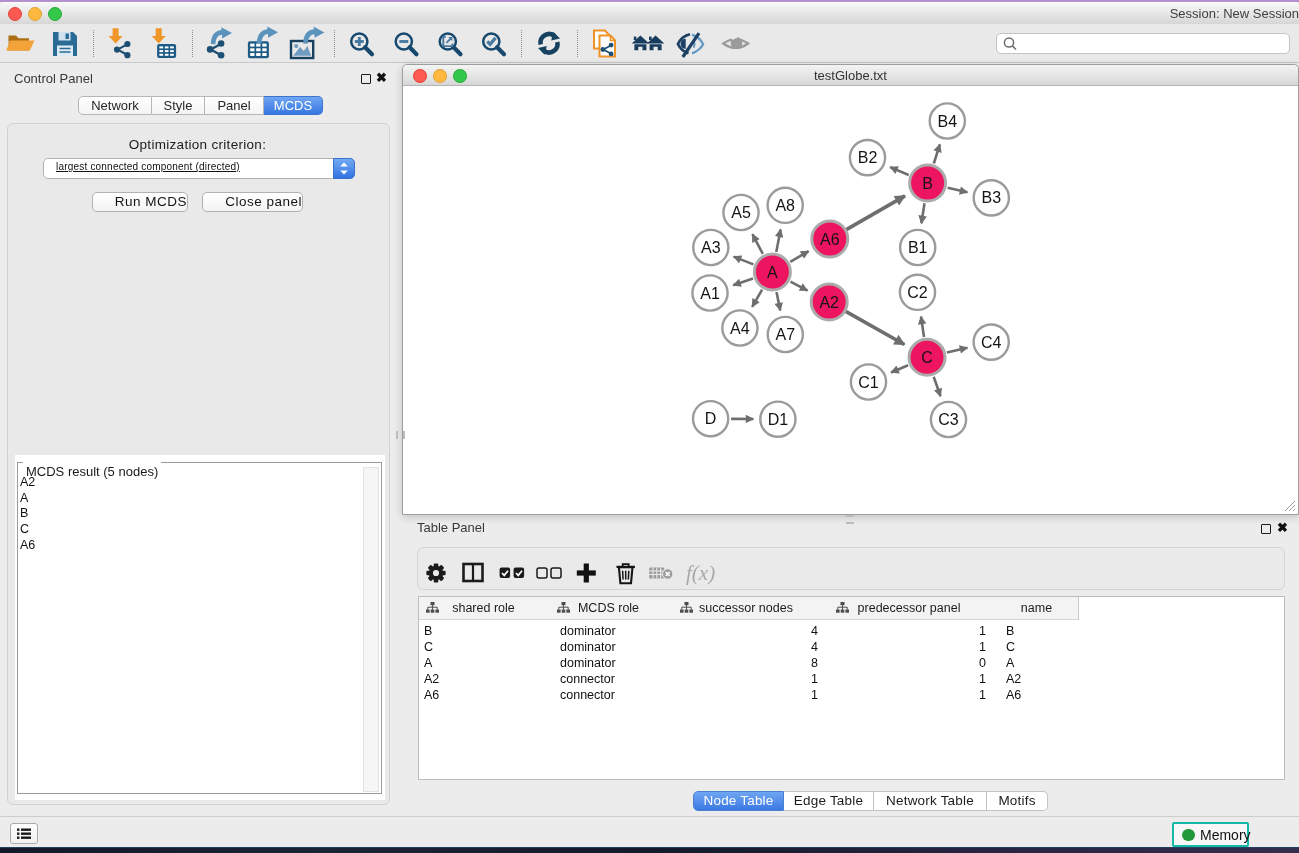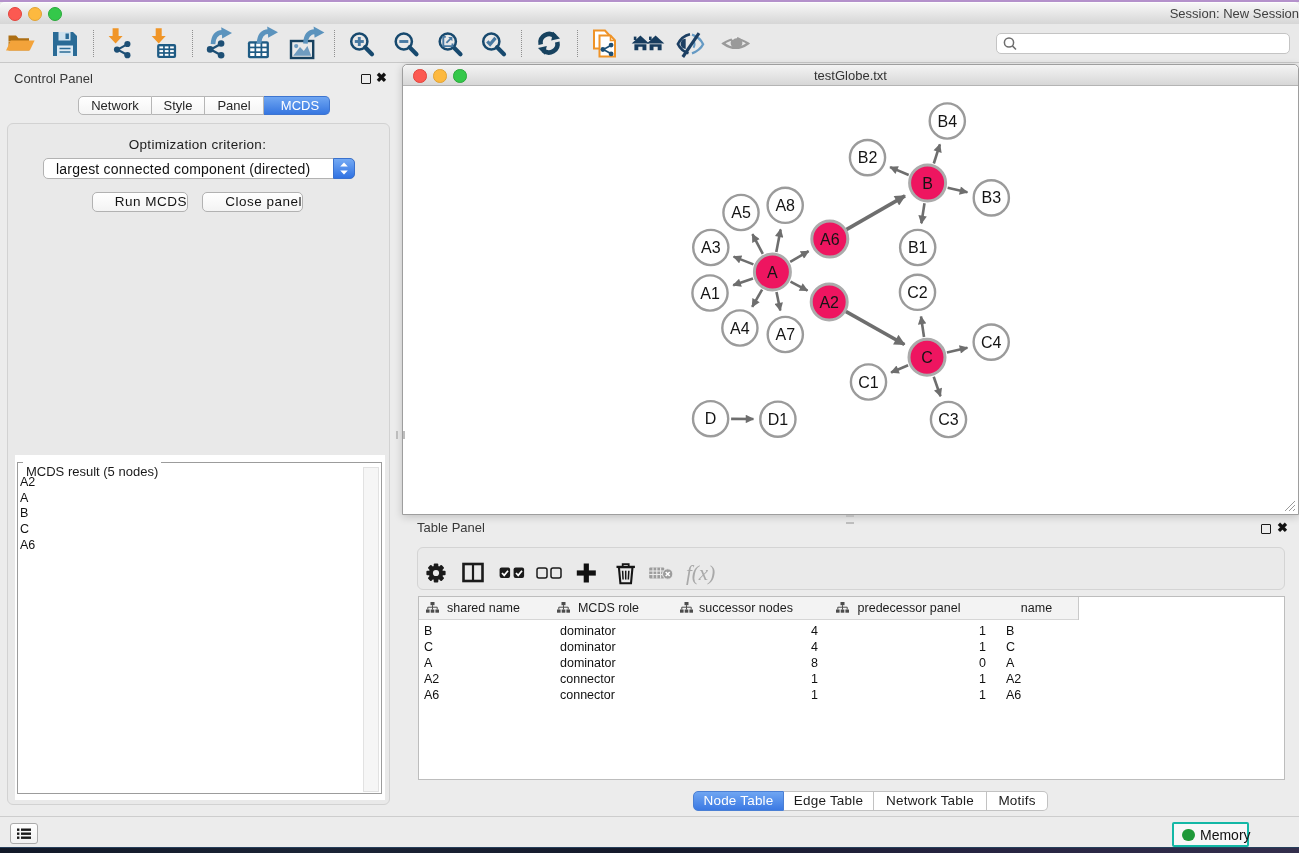--- a/index.html
+++ b/index.html
@@ -20,27 +20,27 @@
   #searchbox{left:996px;top:33px;width:292px;height:19px;background:#fff;
     border:1px solid #c4c4c4;border-radius:5px;}
   
   #cp-title{left:14px;top:71px;font-size:13px;color:#383838;}
   .wbtn{position:absolute;font-size:13px;color:#111;}
   .tabrow{position:absolute;display:flex;}
   .tab{height:17px;line-height:17px;font-size:13px;color:#262626;text-align:center;
     background:linear-gradient(#ffffff,#f4f4f4);border:1px solid #b6b6b6;border-left:none;padding:0;}
   .tab.first{border-left:1px solid #b6b6b6;border-radius:5px 0 0 5px;}
   .tab.last{border-radius:0 5px 5px 0;}
-  .tab.sel{background:linear-gradient(#6fa6f2,#3676e0);color:#fff;border-color:#3d74cf;padding-left:7px;}
+  .tab.sel{background:linear-gradient(#6fa6f2,#3676e0);color:#fff;border-color:#3d74cf;}
   #cp-box{left:7px;top:123px;width:381px;height:680px;background:#e9e9e9;
     border:1px solid #d2d2d2;border-radius:6px;}
   #opt-label{left:0px;top:137px;width:395px;text-align:center;font-size:13.5px;color:#1c1c1c;letter-spacing:.3px;}
   #dropdown{left:43px;top:158px;width:310px;height:19px;background:#fff;
     border:1px solid #b2b2b2;border-radius:5px;}
-  #dropdown span{position:absolute;left:12px;top:2px;font-size:14px;color:#111;letter-spacing:.2px;}
+  #dropdown span{position:absolute;left:12px;top:2px;font-size:10px;color:#111;letter-spacing:.2px;text-decoration:underline;}
   #dd-cap{position:absolute;right:-1px;top:-1px;width:20px;height:19px;
     background:linear-gradient(#74aaf4,#3072e2);border:1px solid #3a71cd;border-radius:0 5px 5px 0;}
   .btn{position:absolute;height:18px;background:linear-gradient(#ffffff,#f3f3f3);
     border:1px solid #b2b2b2;border-radius:5px;font-size:13.5px;color:#141414;
     text-align:right;line-height:18px;letter-spacing:.5px;}
   #white-block{left:15px;top:455px;width:370px;height:345px;background:#fff;}
   #fieldset{left:17px;top:462px;width:363px;height:330px;border:1px solid #9c9c9c;}
   #fs-legend{left:23px;top:456px;background:#fff;font-size:13px;color:#1a1a1a;padding:8px 3px;}
   #mcds-list{left:20px;top:475px;font-size:12.5px;color:#111;line-height:15.7px;}
   #list-scroll{left:363px;top:467px;width:14px;height:323px;background:#f6f6f6;
@@ -430,21 +430,21 @@
           <line x1="-0.6" y1="-5.5" x2="-0.6" y2="5.5"></line>
         </g>
         <circle cx="6.5" cy="1" r="5.2" fill="#9c9c9c" stroke="#eaeaea" stroke-width="1"></circle>
         <path d="M4.5 -1 L8.5 3 M8.5 -1 L4.5 3" stroke="#fff" stroke-width="1.6"></path>
       </g>
       <text x="282.6" y="32" text-anchor="middle" font-family="Liberation Serif,serif" font-style="italic" font-size="21" fill="#a9a9a9">f(x)</text>
     </svg>
   </div>
 <div class="abs" id="tablebox">
   <div class="th" style="left:0;width:129px;">
-      <span>shared name</span>
+      <span>shared role</span>
       <svg width="13" height="12" viewBox="0 0 13 12" style="position:absolute;left:7px;top:5px;">
         <g fill="#4c4c4c">
           <rect x="4.5" y="0" width="4" height="3.2"></rect>
           <rect x="0" y="7.5" width="3.6" height="3.2"></rect>
           <rect x="4.7" y="7.5" width="3.6" height="3.2"></rect>
           <rect x="9.4" y="7.5" width="3.6" height="3.2"></rect>
         </g>
         <g stroke="#4c4c4c" stroke-width="1">
           <line x1="6.5" y1="3.2" x2="6.5" y2="5.2"></line>
           <line x1="1.8" y1="5.2" x2="11.2" y2="5.2"></line>

